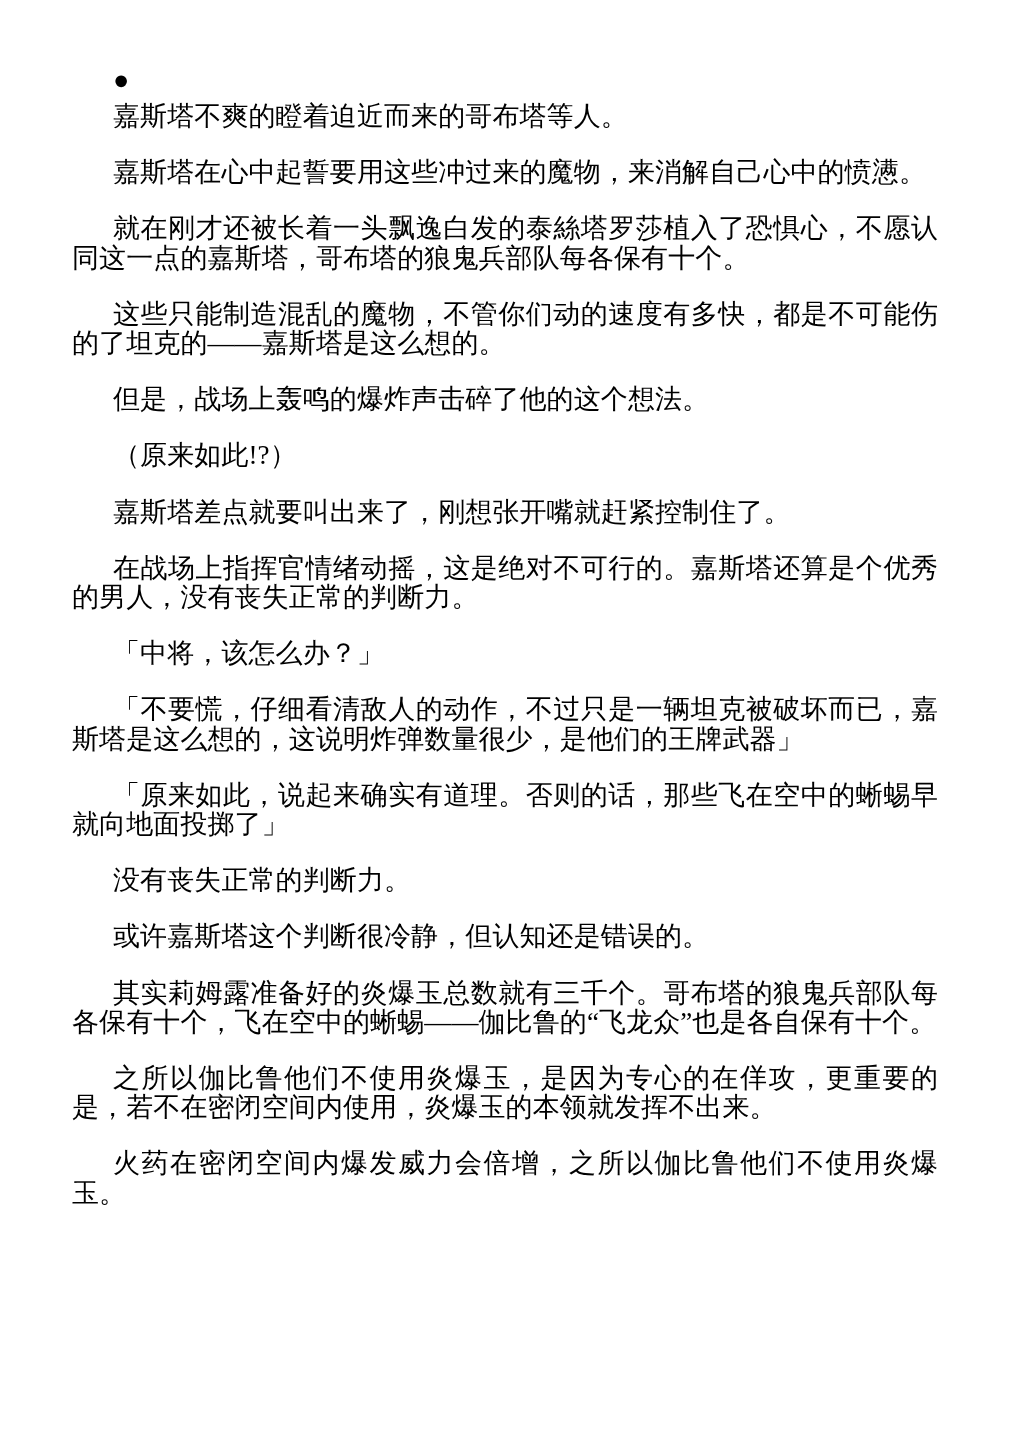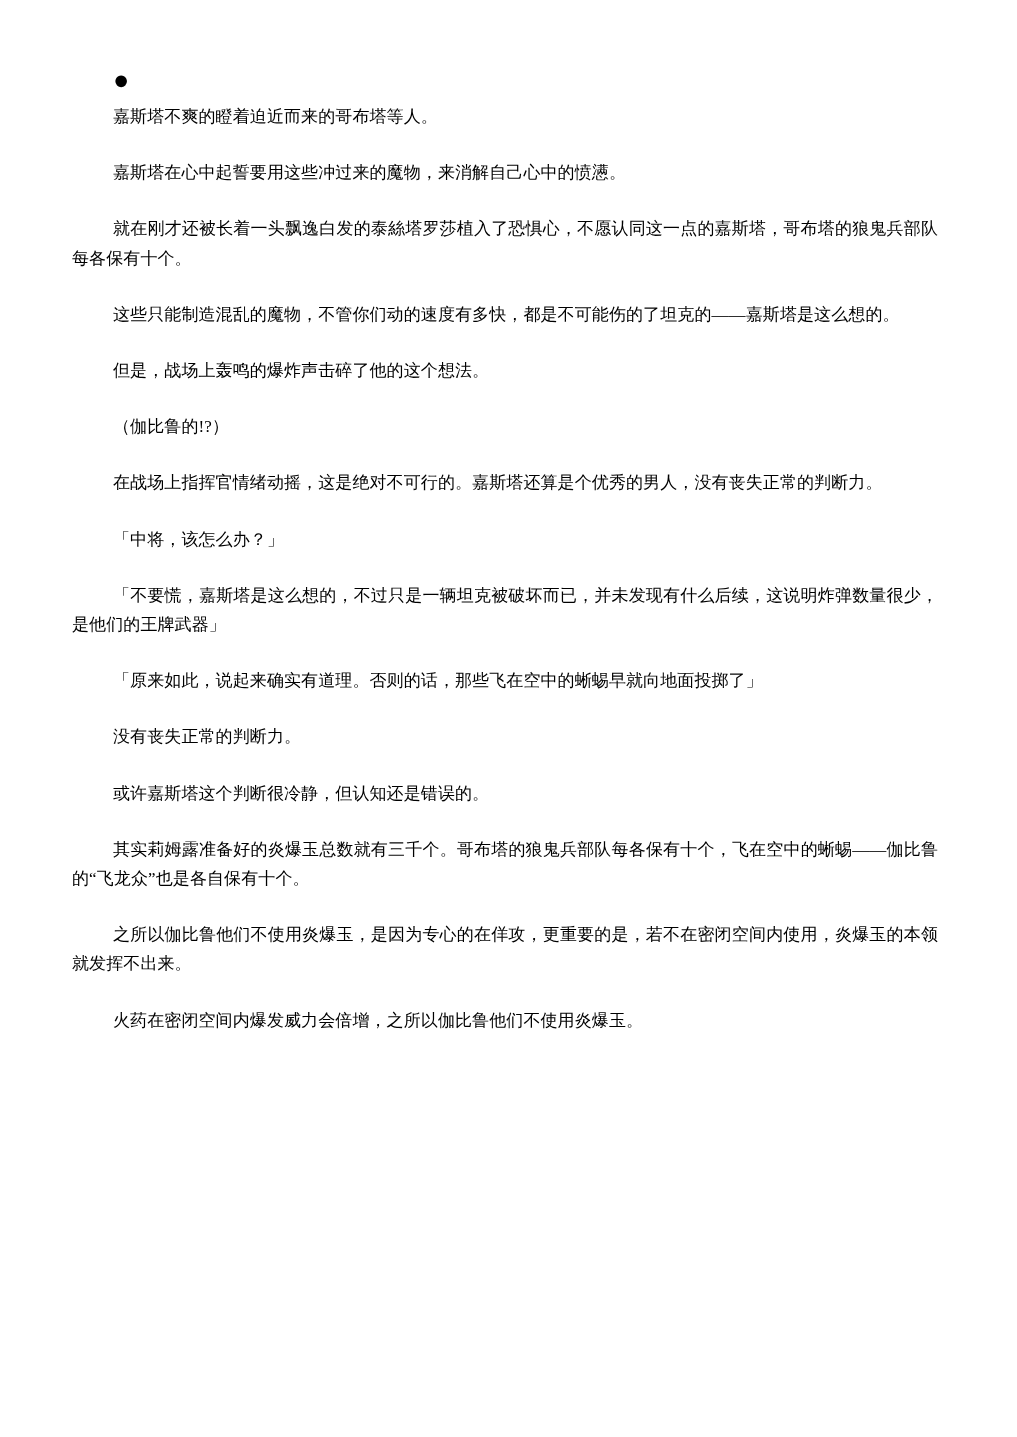--- a/index.html
+++ b/index.html
@@ -30,21 +30,21 @@
   }
   .section-bullet {
     font-size: 27px;
     line-height: 29px;
     margin: 0 0 0 41px;
     padding: 0;
     height: 36px;
     letter-spacing: 0;
   }
   .para {
-    font-size: 17px;
+    font-size: 27px;
     line-height: 29.2px;
     margin: 0 0 27px 0;
     padding: 0;
     text-indent: 41px;
     text-align: justify;
     text-justify: inter-character;
     letter-spacing: 0.1px;
     word-break: break-all;
     white-space: normal;
   }
@@ -58,24 +58,25 @@
 <div class="page">
   <div class="content">
 
     <div class="section-bullet">●</div>
 
     <p class="para">嘉斯塔不爽的瞪着迫近而来的哥布塔等人。</p>
     <p class="para">嘉斯塔在心中起誓要用这些冲过来的魔物，来消解自己心中的愤懑。</p>
     <p class="para">就在刚才还被长着一头飘逸白发的泰絲塔罗莎植入了恐惧心，不愿认同这一点的嘉斯塔，哥布塔的狼鬼兵部队每各保有十个。</p>
     <p class="para">这些只能制造混乱的魔物，不管你们动的速度有多快，都是不可能伤的了坦克的——嘉斯塔是这么想的。</p>
     <p class="para">但是，战场上轰鸣的爆炸声击碎了他的这个想法。</p>
-    <p class="para">（伽比鲁的!?）</p>
+    <p class="para">（原来如此!?）</p>
+    <p class="para">嘉斯塔差点就要叫出来了，刚想张开嘴就赶紧控制住了。</p>
     <p class="para">在战场上指挥官情绪动摇，这是绝对不可行的。嘉斯塔还算是个优秀的男人，没有丧失正常的判断力。</p>
     <p class="para">「中将，该怎么办？」</p>
-    <p class="para">「不要慌，嘉斯塔是这么想的，不过只是一辆坦克被破坏而已，并未发现有什么后续，这说明炸弹数量很少，是他们的王牌武器」</p>
+    <p class="para">「不要慌，仔细看清敌人的动作，不过只是一辆坦克被破坏而已，嘉斯塔是这么想的，这说明炸弹数量很少，是他们的王牌武器」</p>
     <p class="para">「原来如此，说起来确实有道理。否则的话，那些飞在空中的蜥蜴早就向地面投掷了」</p>
     <p class="para">没有丧失正常的判断力。</p>
     <p class="para">或许嘉斯塔这个判断很冷静，但认知还是错误的。</p>
     <p class="para">其实莉姆露准备好的炎爆玉总数就有三千个。哥布塔的狼鬼兵部队每各保有十个，飞在空中的蜥蜴——伽比鲁的“飞龙众”也是各自保有十个。</p>
     <p class="para">之所以伽比鲁他们不使用炎爆玉，是因为专心的在佯攻，更重要的是，若不在密闭空间内使用，炎爆玉的本领就发挥不出来。</p>
     <p class="para">火药在密闭空间内爆发威力会倍增，之所以伽比鲁他们不使用炎爆玉。</p>
 
   </div>
 </div>
 

